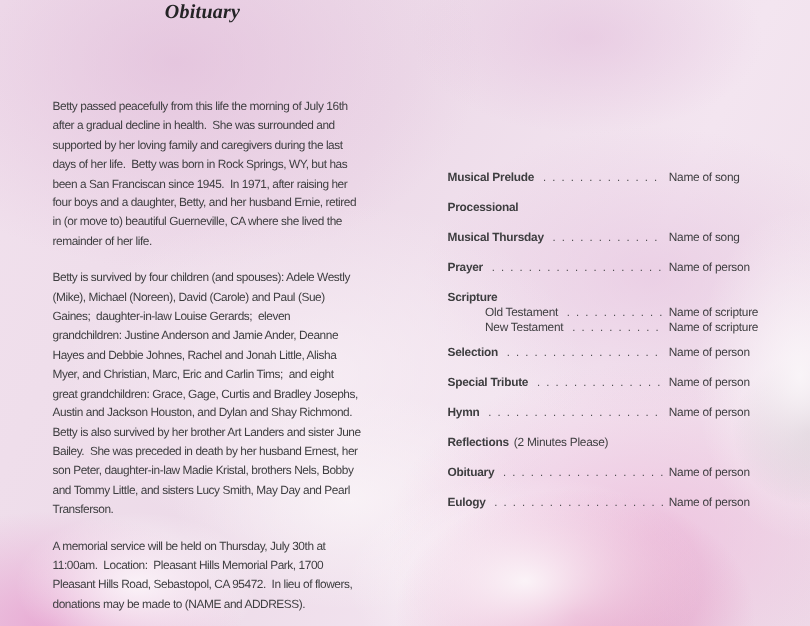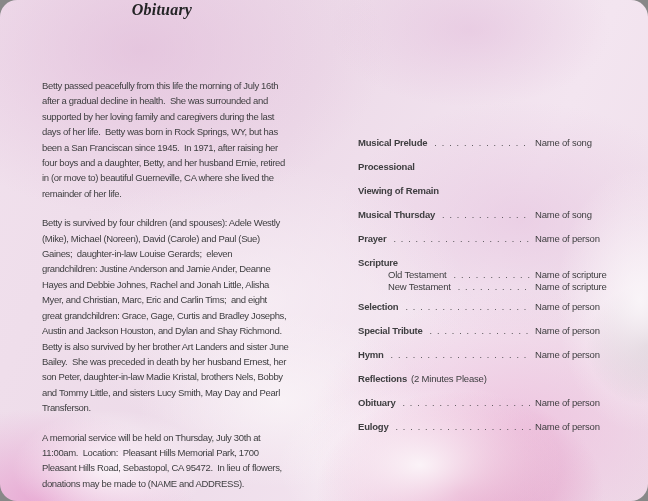--- a/index.html
+++ b/index.html
@@ -28,21 +28,20 @@
       radial-gradient(ellipse 210px 130px at 280px 400px, rgba(250,245,248,.8), rgba(250,245,248,0) 68%),
       
       radial-gradient(ellipse 300px 200px at 260px 300px, rgba(249,242,247,.7), rgba(249,242,247,0) 70%),
       
       radial-gradient(ellipse 340px 230px at 140px 50px, rgba(221,178,212,.55), rgba(221,178,212,0) 72%),
       
       radial-gradient(ellipse 260px 170px at 520px 220px, rgba(228,190,220,.55), rgba(228,190,220,0) 70%),
       
       radial-gradient(ellipse 200px 110px at 470px 30px, rgba(226,186,218,.5), rgba(226,186,218,0) 70%),
       linear-gradient(115deg,#f1e1ed 0%,#eddbe9 40%,#f3e5f0 70%,#eedde9 100%);
-    border-radius: 17px;
   }
   .title{
     position:absolute;
     width:324px;
     text-align:center;
     font-family:"Liberation Serif",serif;
     font-style:italic;
     font-weight:bold;
     font-size:16px;
     line-height:20px;
@@ -116,23 +115,20 @@
         <span class="lbl">Musical Prelude</span>
         <span class="dots">. . . . . . . . . . . . . . . . . . . . . . . . . . . . . . . . . . . . . . . .</span>
       </span>
       <span class="val">Name of song</span>
     </div>
 
     <div class="prow">
       <span class="lbl">Processional</span>
     </div>
 
-    <div class="prow">
-      <span class="lbl">Viewing of Remain</span>
-    </div>
 
 
     <div class="prow">
       <span class="lg">
         <span class="lbl">Musical Thursday</span>
         <span class="dots">. . . . . . . . . . . . . . . . . . . . . . . . . . . . . . . . . . . . . . . .</span>
       </span>
       <span class="val">Name of song</span>
     </div>
 

